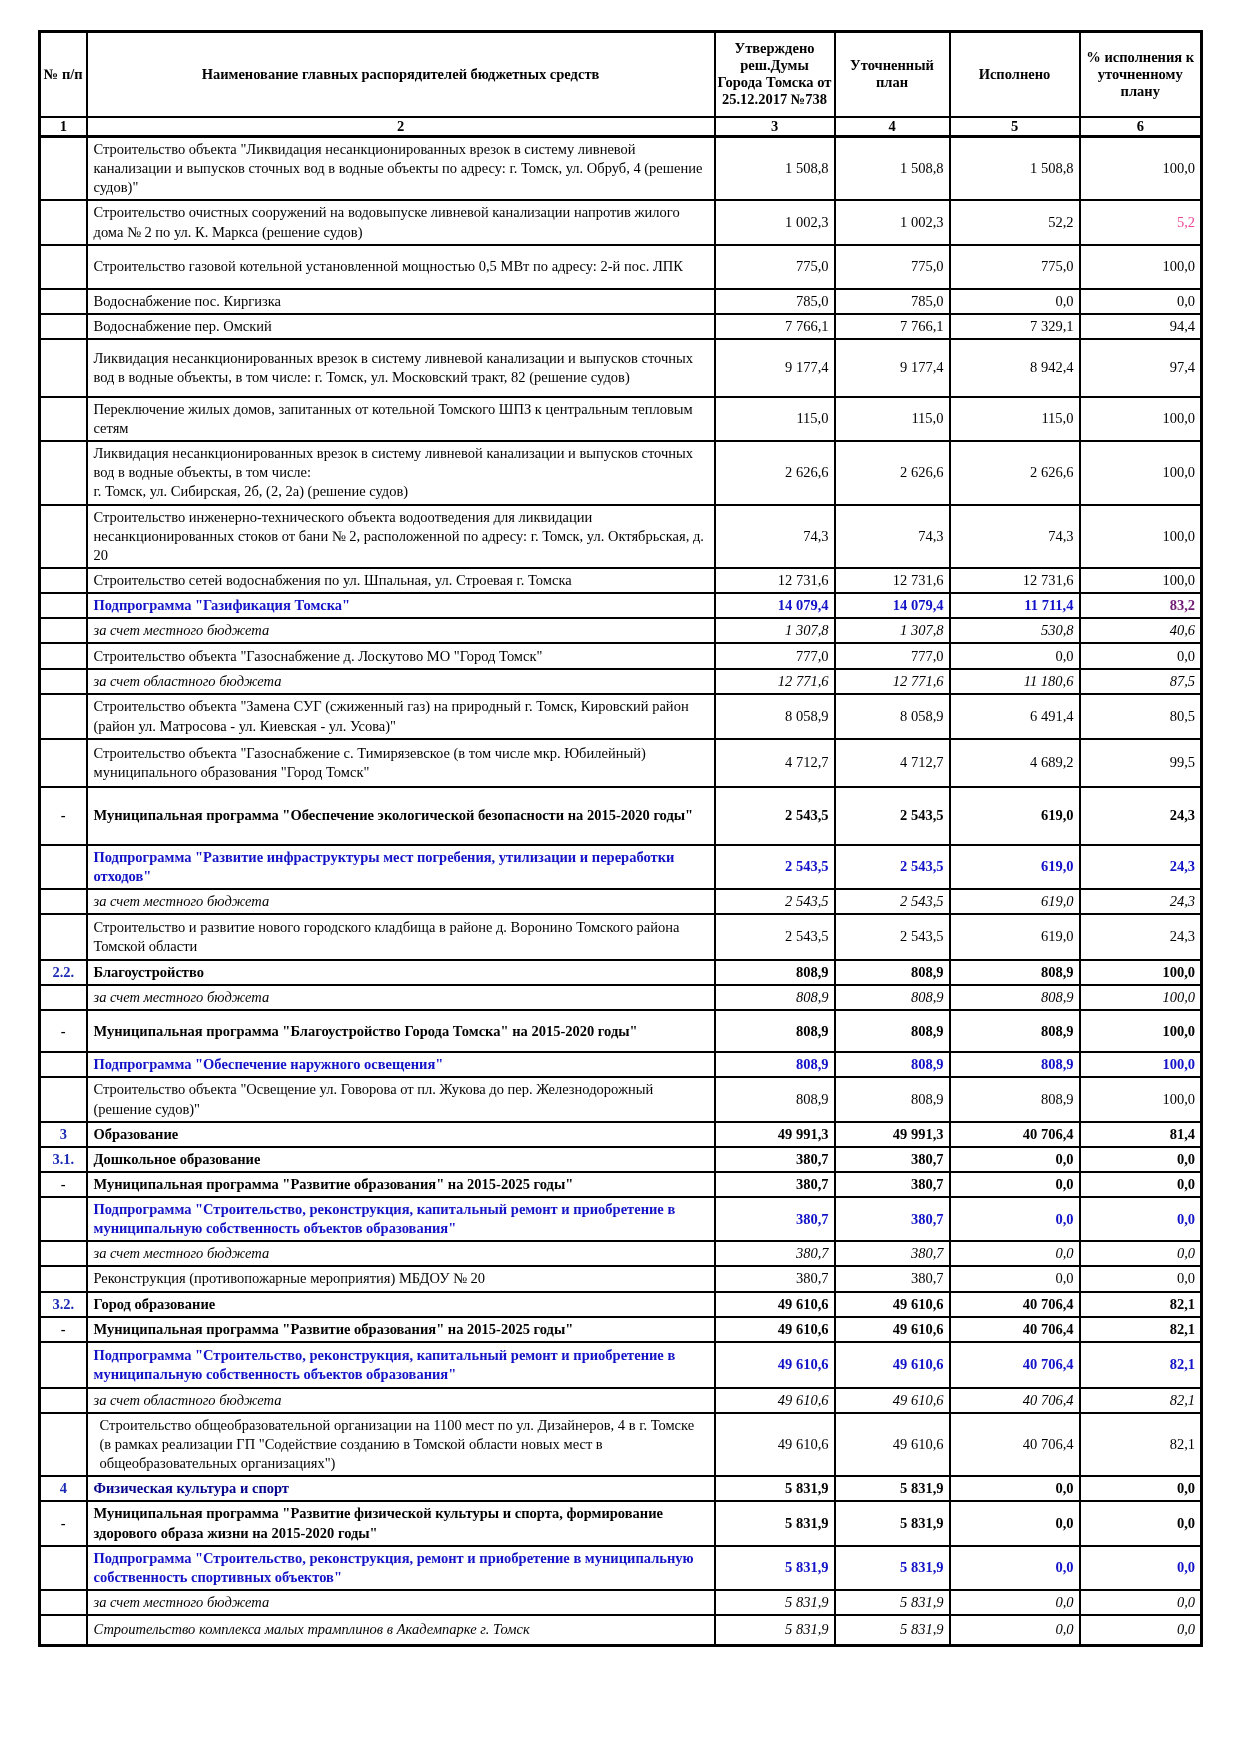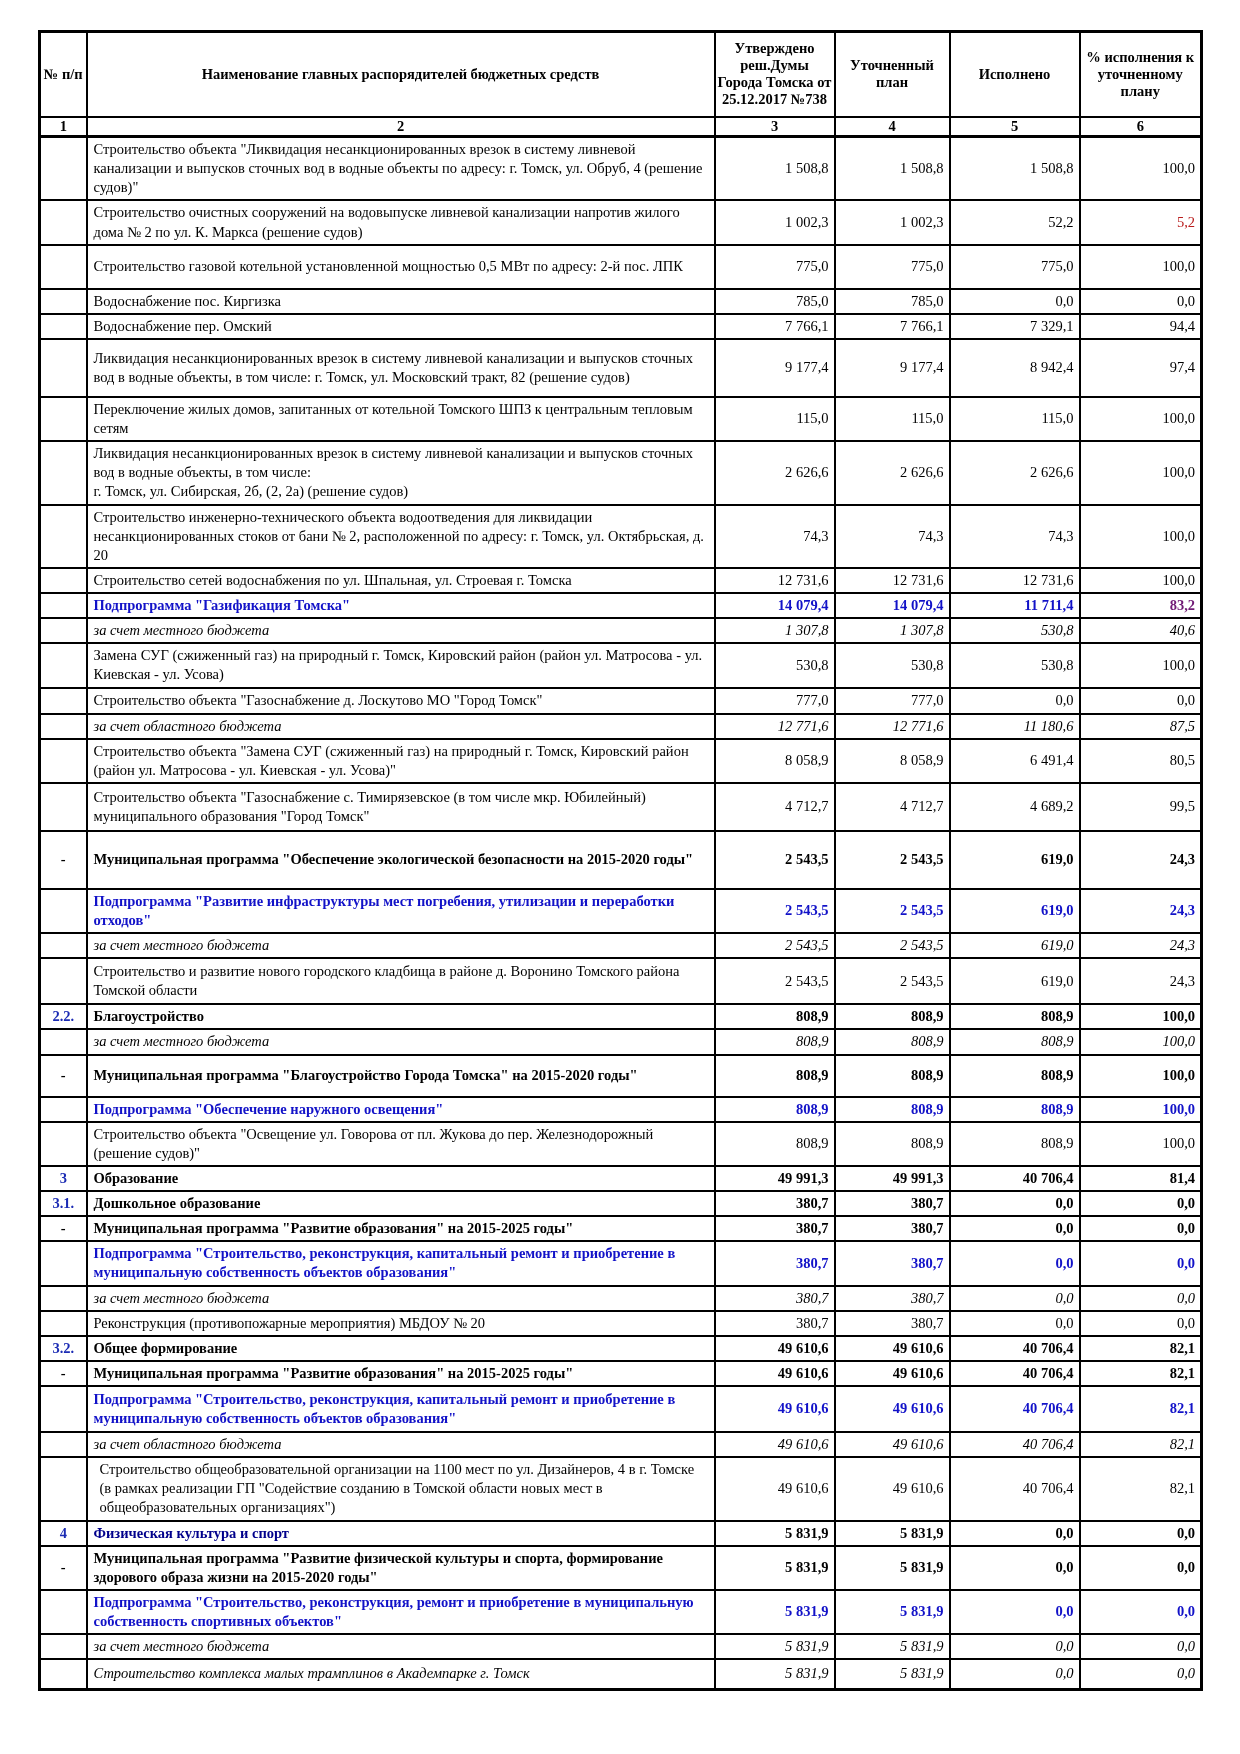--- a/index.html
+++ b/index.html
@@ -105,21 +105,21 @@
           <td class="col-val" style="color: rgb(0, 0, 0);">1 508,8</td>
           <td class="col-val" style="color: rgb(0, 0, 0);">1 508,8</td>
           <td class="col-val" style="color: rgb(0, 0, 0);">100,0</td>
         </tr>
         <tr class="style-normal" style="height: 42px;">
           <td class="col-num"></td>
           <td class="col-name" style="color: rgb(0, 0, 0);">Строительство очистных сооружений на водовыпуске ливневой канализации напротив жилого дома № 2 по ул. К. Маркса (решение судов)</td>
           <td class="col-val" style="color: rgb(0, 0, 0);">1 002,3</td>
           <td class="col-val" style="color: rgb(0, 0, 0);">1 002,3</td>
           <td class="col-val" style="color: rgb(0, 0, 0);">52,2</td>
-          <td class="col-val" style="color: #b91c1c;">5,2</td>
+          <td class="col-val" style="color: #ec4899;">5,2</td>
         </tr>
         <tr class="style-normal" style="height: 44px;">
           <td class="col-num"></td>
           <td class="col-name" style="color: rgb(0, 0, 0);">Строительство газовой котельной установленной мощностью 0,5 МВт по адресу: 2-й пос. ЛПК</td>
           <td class="col-val" style="color: rgb(0, 0, 0);">775,0</td>
           <td class="col-val" style="color: rgb(0, 0, 0);">775,0</td>
           <td class="col-val" style="color: rgb(0, 0, 0);">775,0</td>
           <td class="col-val" style="color: rgb(0, 0, 0);">100,0</td>
         </tr>
         <tr class="style-normal" style="height: 22px;">
@@ -187,28 +187,20 @@
           <td class="col-val" style="color: rgb(18, 18, 200);">11 711,4</td>
           <td class="col-val" style="color: #701a75;">83,2</td>
         </tr>
         <tr class="style-italic" style="height: 22px;">
           <td class="col-num"></td>
           <td class="col-name" style="color: rgb(0, 0, 0);">за счет местного бюджета</td>
           <td class="col-val" style="color: rgb(0, 0, 0);">1 307,8</td>
           <td class="col-val" style="color: rgb(0, 0, 0);">1 307,8</td>
           <td class="col-val" style="color: rgb(0, 0, 0);">530,8</td>
           <td class="col-val" style="color: rgb(0, 0, 0);">40,6</td>
-        </tr>
-        <tr class="style-normal" style="height: 42px;">
-          <td class="col-num"></td>
-          <td class="col-name" style="color: rgb(0, 0, 0);">Замена СУГ (сжиженный газ) на природный г. Томск, Кировский район (район ул. Матросова - ул. Киевская - ул. Усова)</td>
-          <td class="col-val" style="color: rgb(0, 0, 0);">530,8</td>
-          <td class="col-val" style="color: rgb(0, 0, 0);">530,8</td>
-          <td class="col-val" style="color: rgb(0, 0, 0);">530,8</td>
-          <td class="col-val" style="color: rgb(0, 0, 0);">100,0</td>
         </tr>
         <tr class="style-normal" style="height: 26px;">
           <td class="col-num"></td>
           <td class="col-name" style="color: rgb(0, 0, 0);">Строительство объекта "Газоснабжение д. Лоскутово МО "Город Томск"</td>
           <td class="col-val" style="color: rgb(0, 0, 0);">777,0</td>
           <td class="col-val" style="color: rgb(0, 0, 0);">777,0</td>
           <td class="col-val" style="color: rgb(0, 0, 0);">0,0</td>
           <td class="col-val" style="color: rgb(0, 0, 0);">0,0</td>
         </tr>
         <tr class="style-italic" style="height: 18px;">
@@ -350,21 +342,21 @@
         <tr class="style-normal" style="height: 16px;">
           <td class="col-num"></td>
           <td class="col-name" style="color: rgb(0, 0, 0);">Реконструкция (противопожарные мероприятия) МБДОУ № 20</td>
           <td class="col-val" style="color: rgb(0, 0, 0);">380,7</td>
           <td class="col-val" style="color: rgb(0, 0, 0);">380,7</td>
           <td class="col-val" style="color: rgb(0, 0, 0);">0,0</td>
           <td class="col-val" style="color: rgb(0, 0, 0);">0,0</td>
         </tr>
         <tr class="style-bold" style="height: 18px;">
           <td class="col-num" style="color: rgb(27, 43, 180); font-weight: 700;">3.2.</td>
-          <td class="col-name" style="color: rgb(0, 0, 0);">Общее формирование</td>
+          <td class="col-name" style="color: rgb(0, 0, 0);">Город образование</td>
           <td class="col-val" style="color: rgb(0, 0, 0);">49 610,6</td>
           <td class="col-val" style="color: rgb(0, 0, 0);">49 610,6</td>
           <td class="col-val" style="color: rgb(0, 0, 0);">40 706,4</td>
           <td class="col-val" style="color: rgb(0, 0, 0);">82,1</td>
         </tr>
         <tr class="style-bold" style="height: 24px;">
           <td class="col-num">-</td>
           <td class="col-name" style="color: rgb(0, 0, 0);">Муниципальная программа "Развитие образования" на 2015-2025 годы"</td>
           <td class="col-val" style="color: rgb(0, 0, 0);">49 610,6</td>
           <td class="col-val" style="color: rgb(0, 0, 0);">49 610,6</td>

